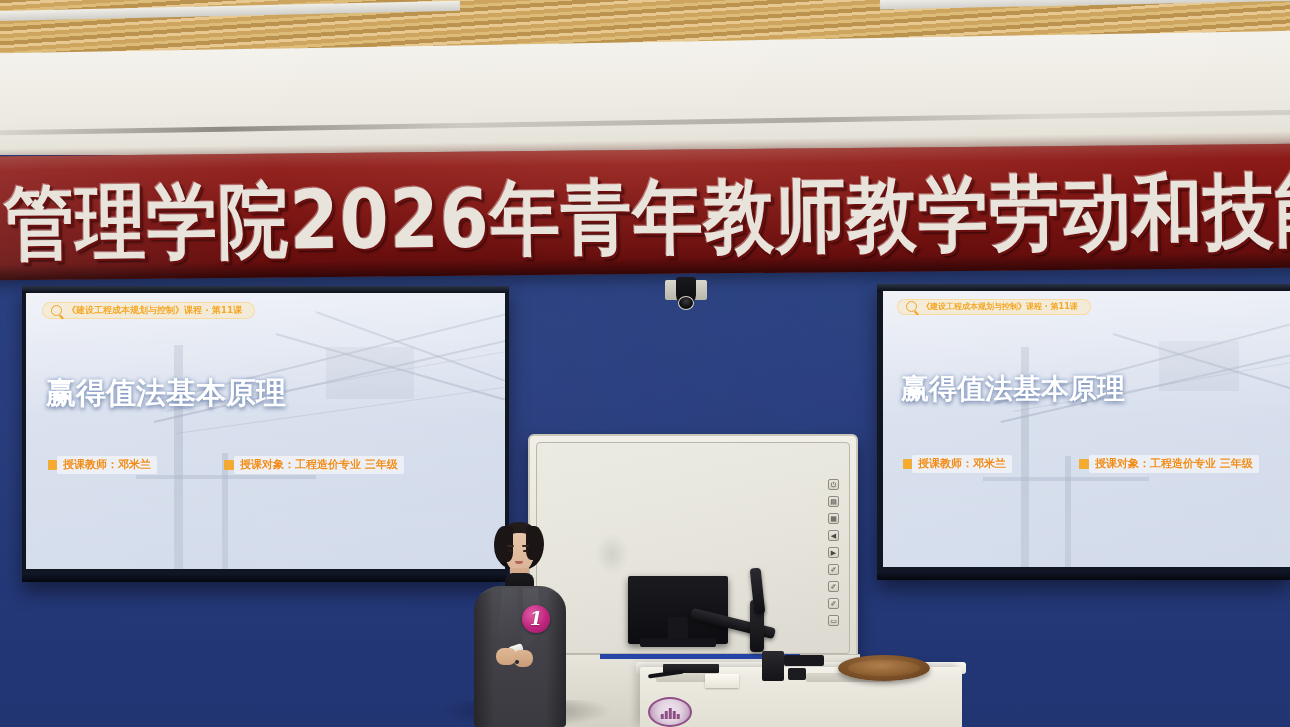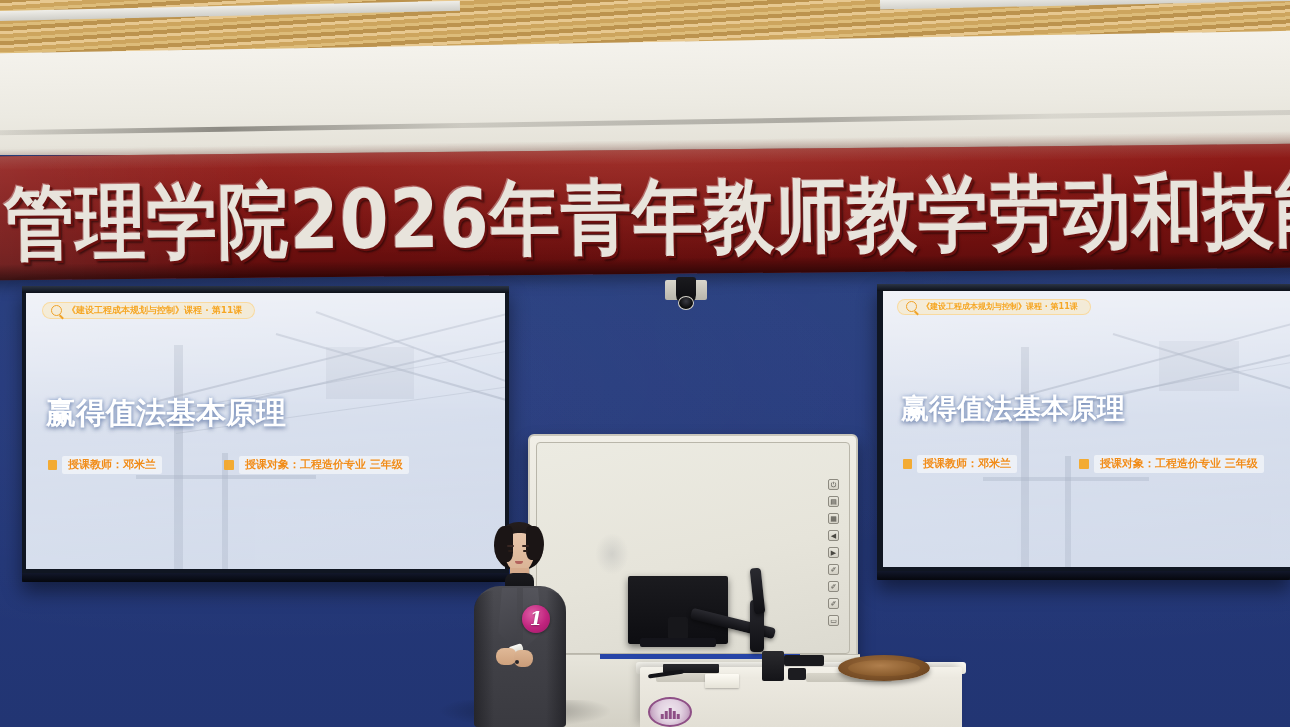--- a/index.html
+++ b/index.html
@@ -196,26 +196,25 @@
   .slide-title {
     position:absolute;
     font-family: "DejaVu Sans", "Liberation Sans", sans-serif;
     font-weight: 700;
     color: #ffffff;
     white-space: nowrap;
     text-shadow:
       0 0 4px rgba(120,150,200,.75),
       0 2px 4px rgba(40,60,110,.55),
       0 0 10px rgba(255,255,255,.35);
-    margin-top: 20px;
   }
 
   .tag {
     position:absolute;
-    display:flex; align-items:center; gap:5px;
+    display:flex; align-items:center; 
     white-space:nowrap;
   }
   .tag-ico {
     flex:none;
     background:#f5a623;
     opacity:.92;
     border-radius:1px;
   }
   .tag-body {
     background: rgba(255,255,255,.55);

